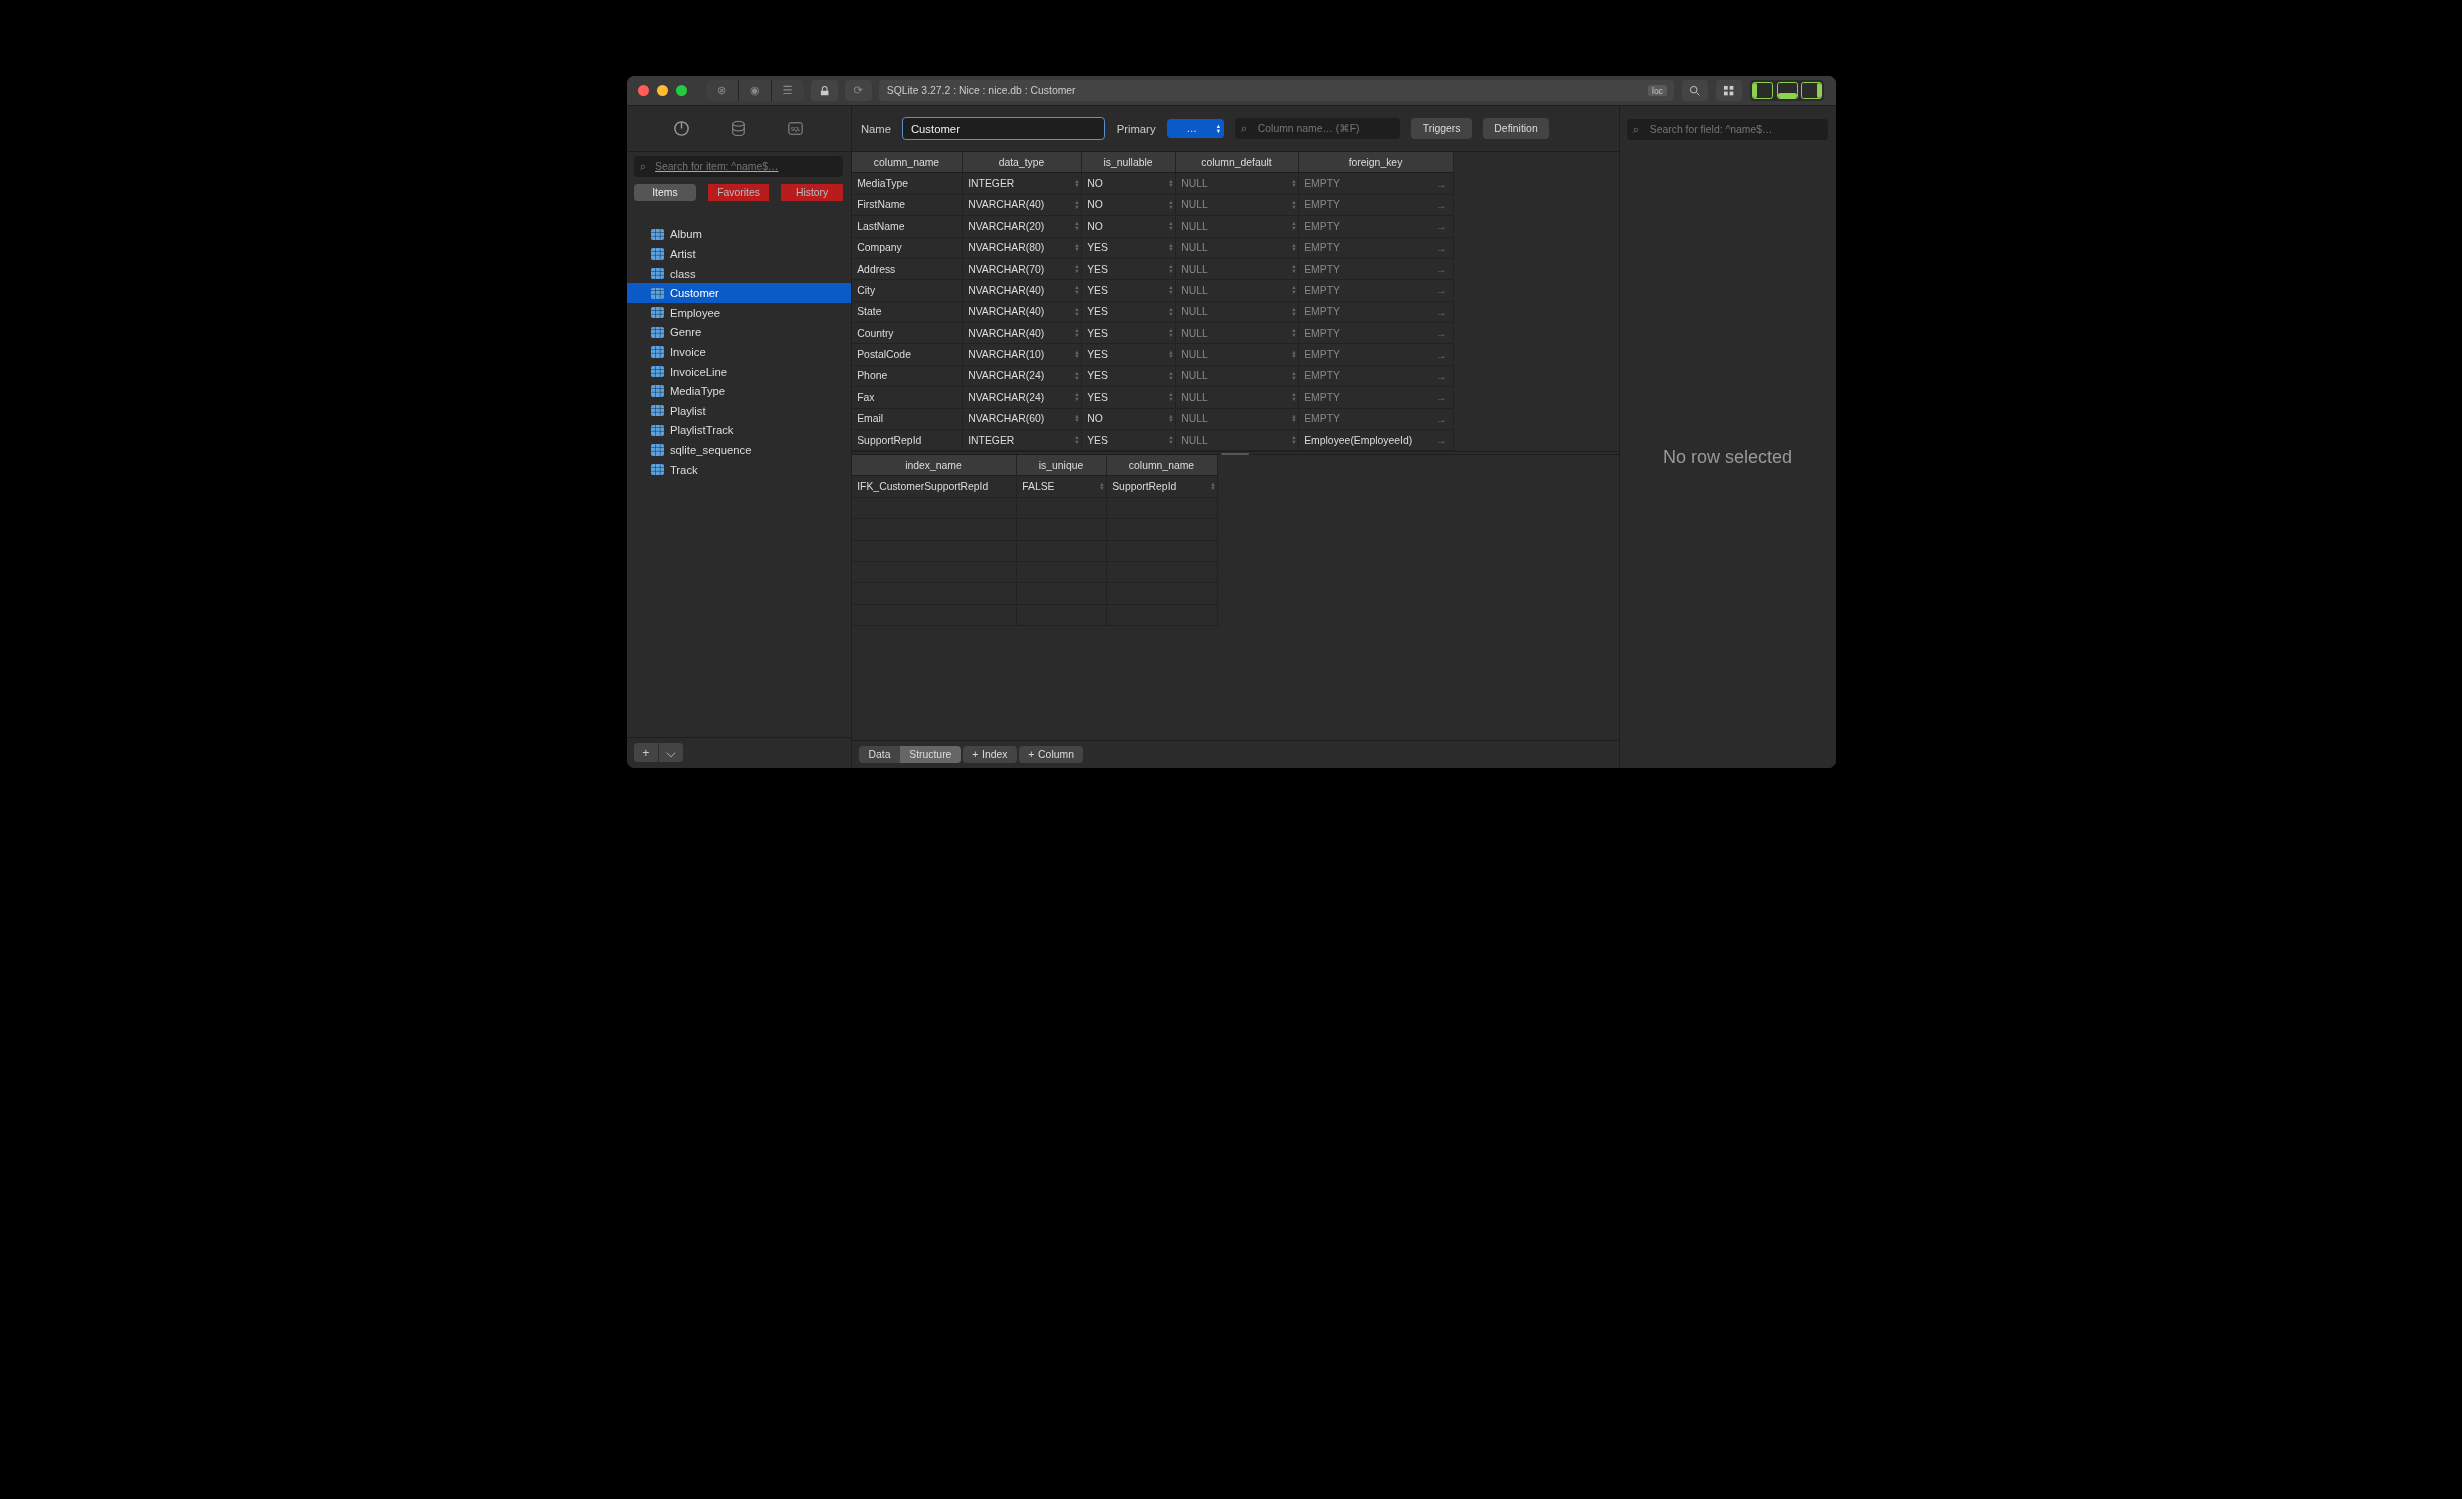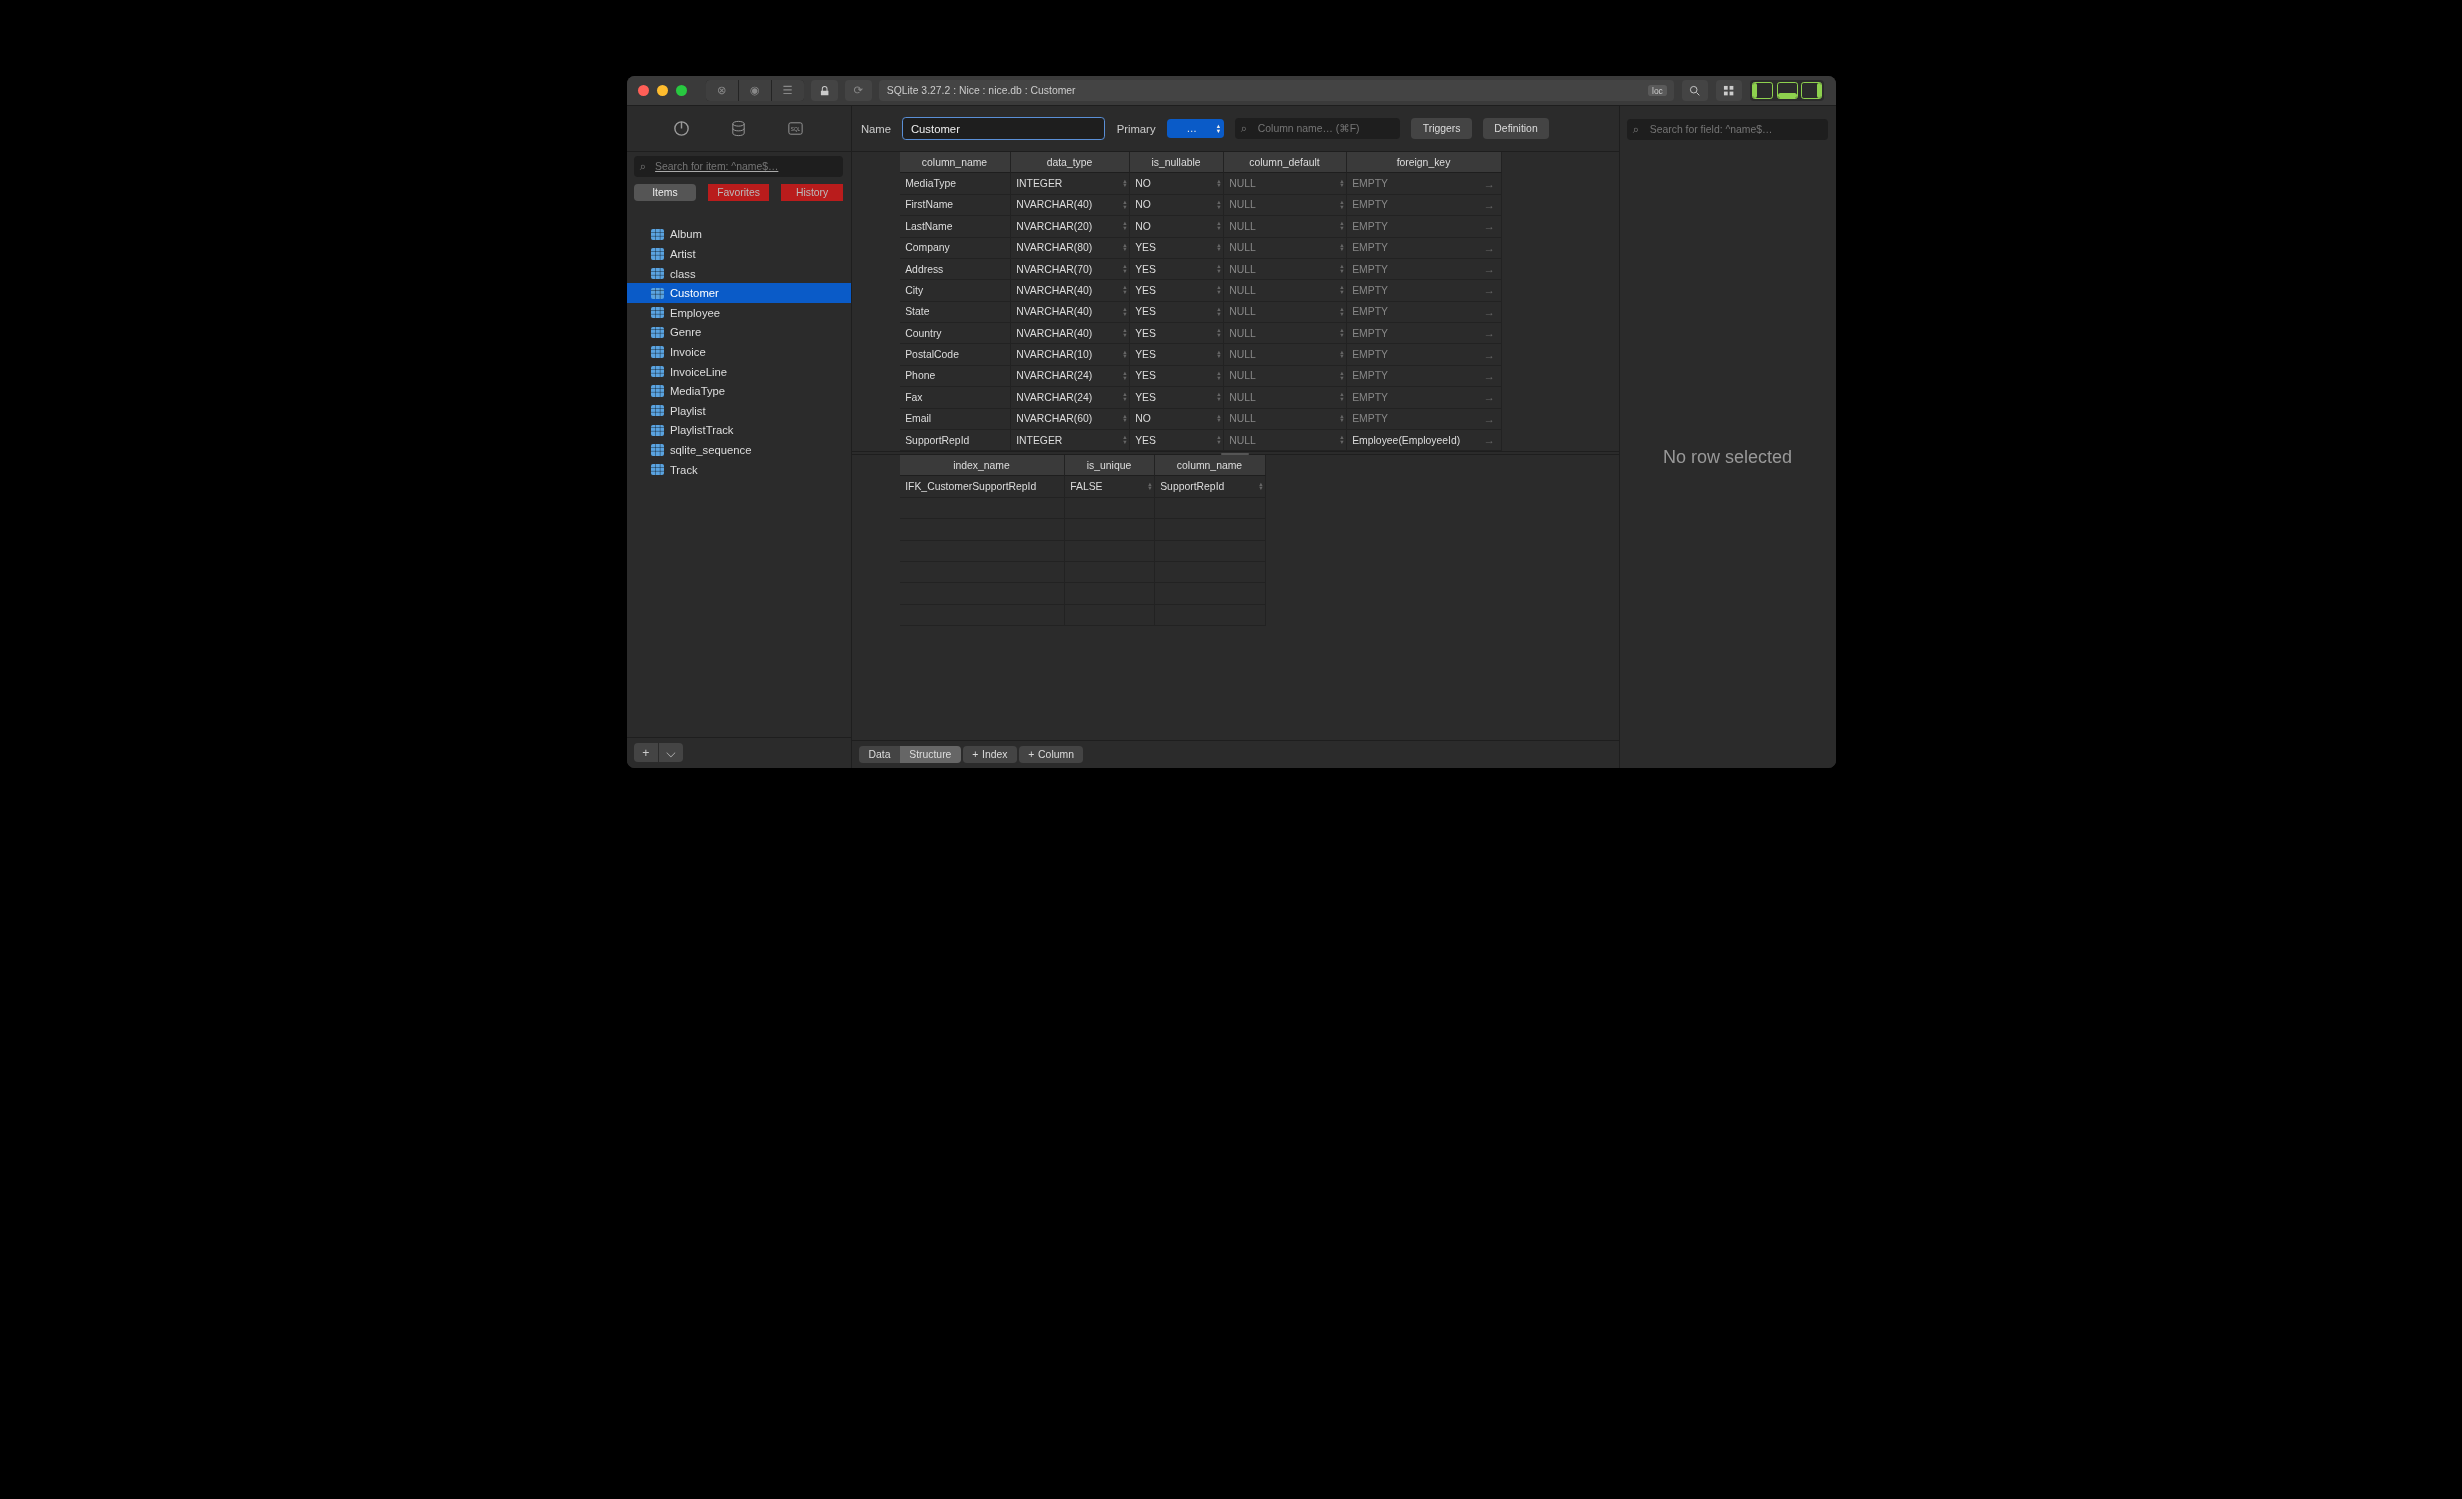--- a/index.html
+++ b/index.html
@@ -46,21 +46,21 @@
 .main { flex: 1; display: flex; flex-direction: column; background: #2b2b2b; }
 .hdr { height: 46px; display: flex; align-items: center; gap: 11.3px; padding: 0 9.4px; border-bottom: 0.9px solid #1e1e1e; }
 .lbl { color: #ccc; font-size: 11.3px; }
 .name-input { width: 203px; height: 22.7px; background: #1e1e1e; border: 1.9px solid #5a8fd6; border-radius: 3.8px; padding: 0 7.6px; color: #eee; font-size: 11.3px; outline: none; }
 .prim-btn { width: 57px; height: 19px; background: #0a5bc8; border-radius: 3.8px; display: flex; align-items: center; justify-content: center; color: #eee; font-size: 10.4px; cursor: pointer; padding: 0 13.2px 0 5.7px; position: relative; }
 .colsearch { position: relative; flex: 0 0 165px; }
 .colsearch input { width: 100%; height: 21px; background: #1e1e1e; border: none; border-radius: 3.8px; padding: 0 7.6px 0 22.7px; color: #aaa; font-size: 10.4px; outline: none; }
 .colsearch .mag { position: absolute; left: 5.7px; top: 3.8px; color: #777; font-size: 11.3px; }
 .btn { height: 21px; padding: 0 11.3px; background: #444; border-radius: 3.8px; color: #ddd; font-size: 10.4px; display: flex; align-items: center; cursor: pointer; }
 .cols { flex: 0 0 auto; }
-.grid { display: grid; font-size: 10.4px; color: #ddd; margin-left: 48px; }
+.grid { display: grid; font-size: 10.4px; color: #ddd; }
 .cols .grid { grid-template-columns: 111px 119px 94px 123px 155px; }
 .gh { background: #3a3a3a; padding: 4.7px 5.7px; text-align: center; border-right: 0.9px solid #222; border-bottom: 0.9px solid #1e1e1e; font-weight: 500; }
 .gc { padding: 4.7px 5.7px; border-right: 0.9px solid #222; border-bottom: 0.9px solid #222; position: relative; white-space: nowrap; overflow: hidden; text-overflow: ellipsis; }
 .gc.dim { color: #888; }
 .gc .step { position: absolute; right: 1.9px; top: 50%; transform: translateY(-50%); color: #666; font-size: 7.6px; line-height: 4.7px; cursor: pointer; }
 .gc .arr { position: absolute; right: 5.7px; top: 50%; transform: translateY(-50%); color: #666; font-size: 11.3px; cursor: pointer; }
 .divider { height: 3.8px; background: #2b2b2b; border-top: 0.9px solid #1e1e1e; border-bottom: 0.9px solid #1e1e1e; position: relative; }
 .divider::after { content: ''; position: absolute; left: 50%; top: 0.9px; width: 28px; height: 1.9px; background: #555; border-radius: 0.9px; transform: translateX(-50%); }
 .idx { flex: 1; overflow: auto; }
 .idx .grid { grid-template-columns: 165px 90px 111px; }

